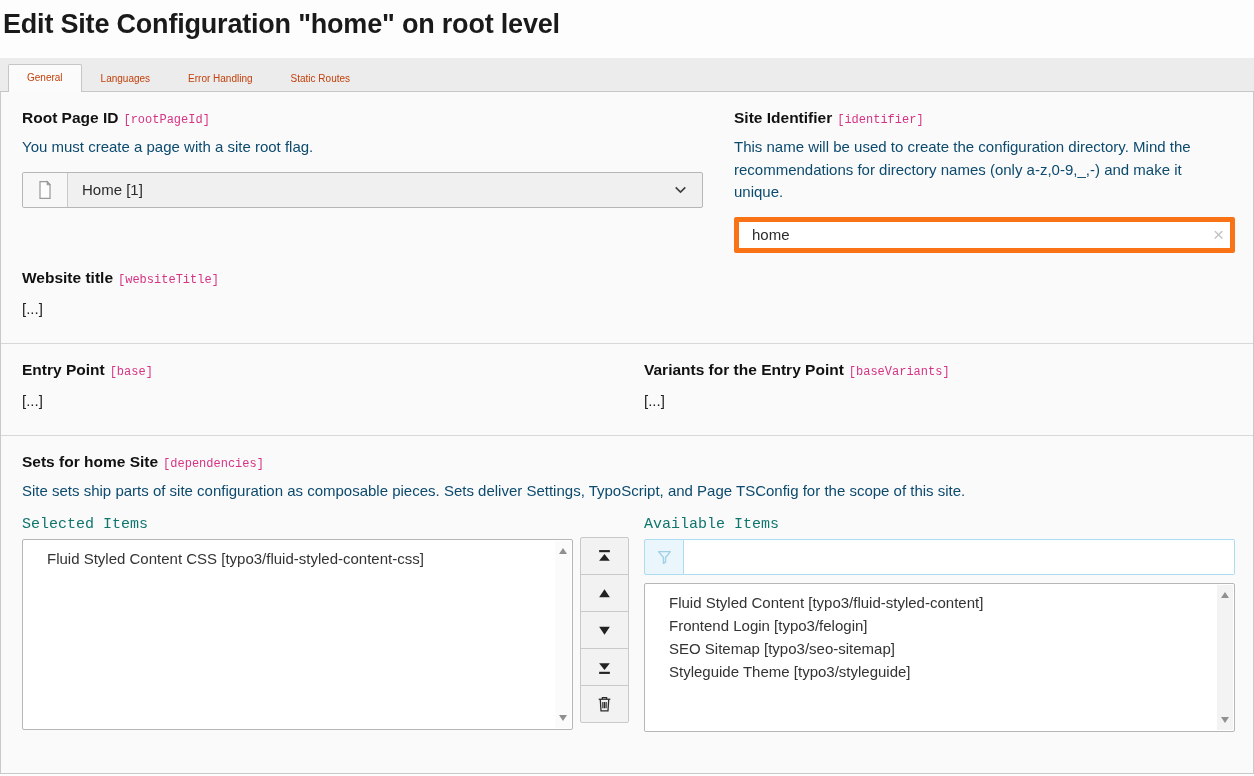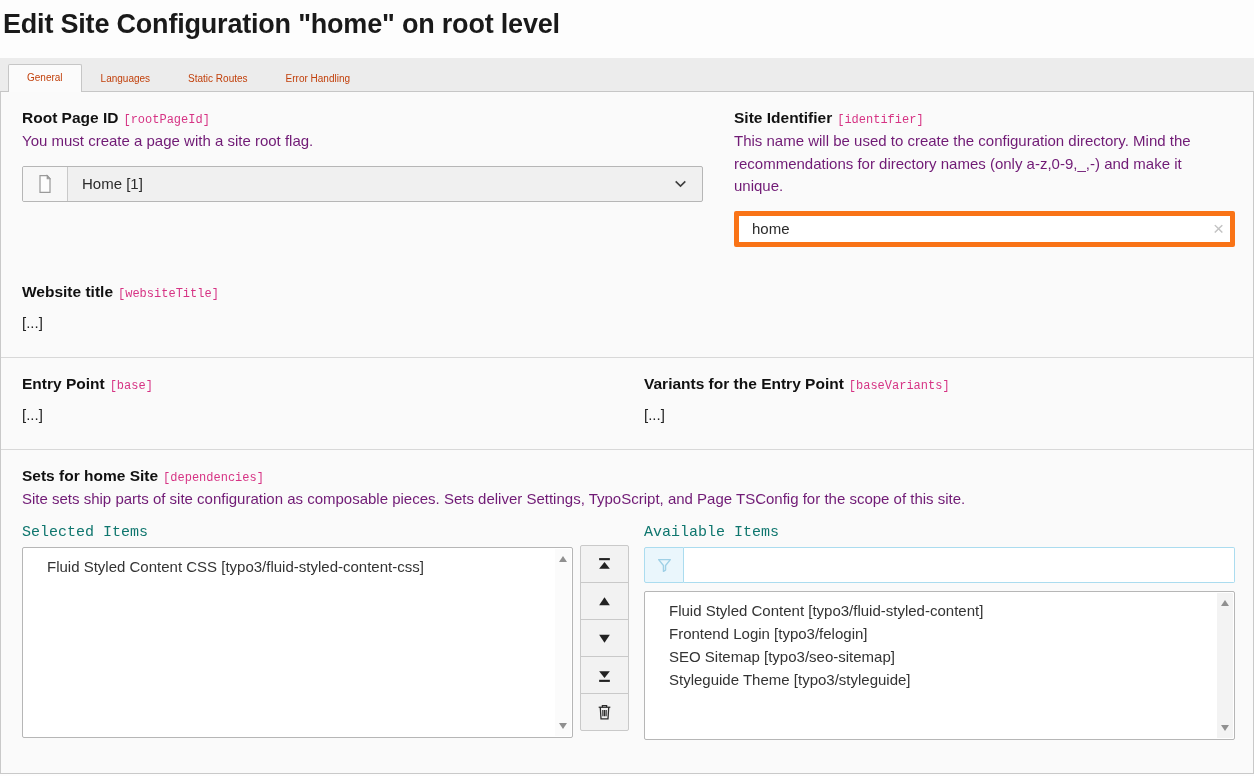--- a/index.html
+++ b/index.html
@@ -73,22 +73,22 @@
     color: #111;
   }
   .field-code {
     font-family: "Liberation Mono", monospace;
     font-weight: normal;
     font-size: 12px;
     color: #d63384;
     margin-left: 5px;
   }
   .field-desc {
-    color: #701a75;
-    margin-top: 3px;
+    color: #0c4a6e;
+    margin-top: 9px;
     line-height: 1.5;
     max-width: 600px;
   }
   .collapsed-value {
     margin-top: 13px;
     font-size: 15px;
     color: #222;
     cursor: pointer;
     width: fit-content;
   }
@@ -139,21 +139,21 @@
   .clear-btn {
     position: absolute;
     right: 11px;
     top: 50%;
     transform: translateY(-52%);
     color: #c3c3c3;
     font-size: 19px;
     line-height: 1;
     cursor: pointer;
   }
-  .website-title-block { margin-top: 36px; }
+  .website-title-block { margin-top: 16px; }
 
   
   .sets-flex { display: flex; margin-top: 14px; }
   .sel-col { width: 551px; flex: none; }
   .btn-col { width: 49px; flex: none; margin: 21px 15px 0 7px; }
   .avail-col { flex: 1; }
   .col-label { color: #0f766e; margin-bottom: 6px; font-family: Liberation Mono, monospace; }
 
   .listbox {
     position: relative;
@@ -228,22 +228,22 @@
   svg { display: block; }
 </style>
 </head>
 <body>
 
 <h1 class="page-title">Edit Site Configuration "home" on root level</h1>
 
 <div class="tabbar">
   <div class="tab active">General</div>
   <div class="tab">Languages</div>
+  <div class="tab">Error Handling</div>
   <div class="tab">Static Routes</div>
-  <div class="tab">Error Handling</div>
 </div>
 
 <div class="panel">
 
   <div class="section">
     <div class="row2">
 
       <div>
         <div class="field-label">
           <span>Root Page ID</span><span class="field-code">[rootPageId]</span>

